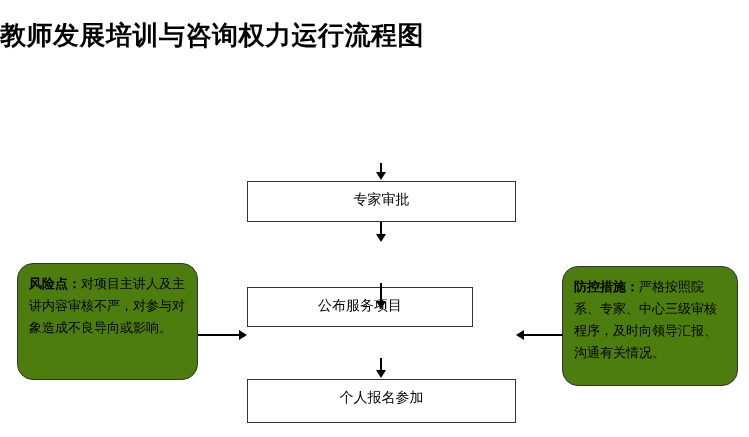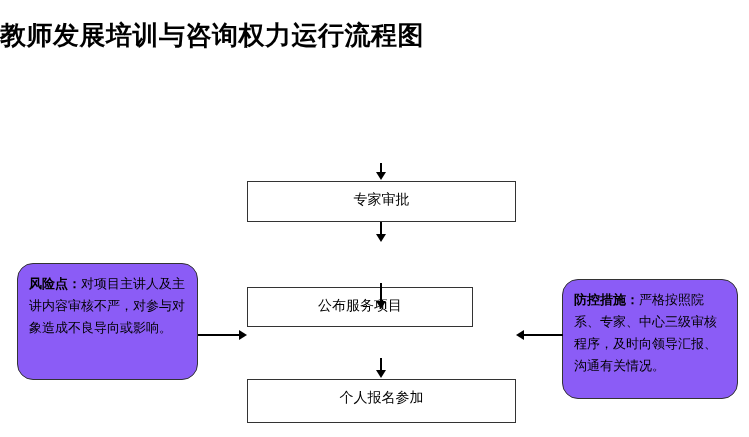--- a/index.html
+++ b/index.html
@@ -48,21 +48,21 @@
     padding-left: 6px;
     padding-right: 6px;
   }
 
   
   .callout {
     position: absolute;
     box-sizing: border-box;
     border: 1.5px solid #333333;
     border-radius: 16px;
-    background: #8b5cf6;
+    background: #4d7c0f;
     font-family: "DejaVu Serif", "Liberation Serif", serif;
     font-size: 13px;
     line-height: 22px;
     color: #000000;
     padding: 9px 11px 9px 11px;
     text-align: left;
   }
   .callout b {
     font-weight: bold;
   }
@@ -135,19 +135,19 @@
 
   <div class="vline" style="left:380px; top:358px; height:13px;"></div>
   <div class="arrow-down" style="left:376px; top:370px;"></div>
 
   <div class="callout" style="left:17px; top:263px; width:181px; height:117px;">
     <b>风险点：</b><span>对项目主讲人及主讲内容审核不严，对参与对象造成不良导向或影响。</span>
   </div>
   <div class="hline" style="left:198px; top:334px; width:42px;"></div>
   <div class="arrow-right" style="left:239px; top:330px;"></div>
 
-  <div class="callout" style="left:562px; top:279px; width:176px; height:120px;">
+  <div class="callout" style="left:562px; top:266px; width:176px; height:120px;">
     <b>防控措施：</b><span>严格按照院系、专家、中心三级审核程序，及时向领导汇报、沟通有关情况。</span>
   </div>
   <div class="hline" style="left:524px; top:334px; width:39px;"></div>
   <div class="arrow-left" style="left:516px; top:330px;"></div>
 
 </div>
 
 </body></html>

